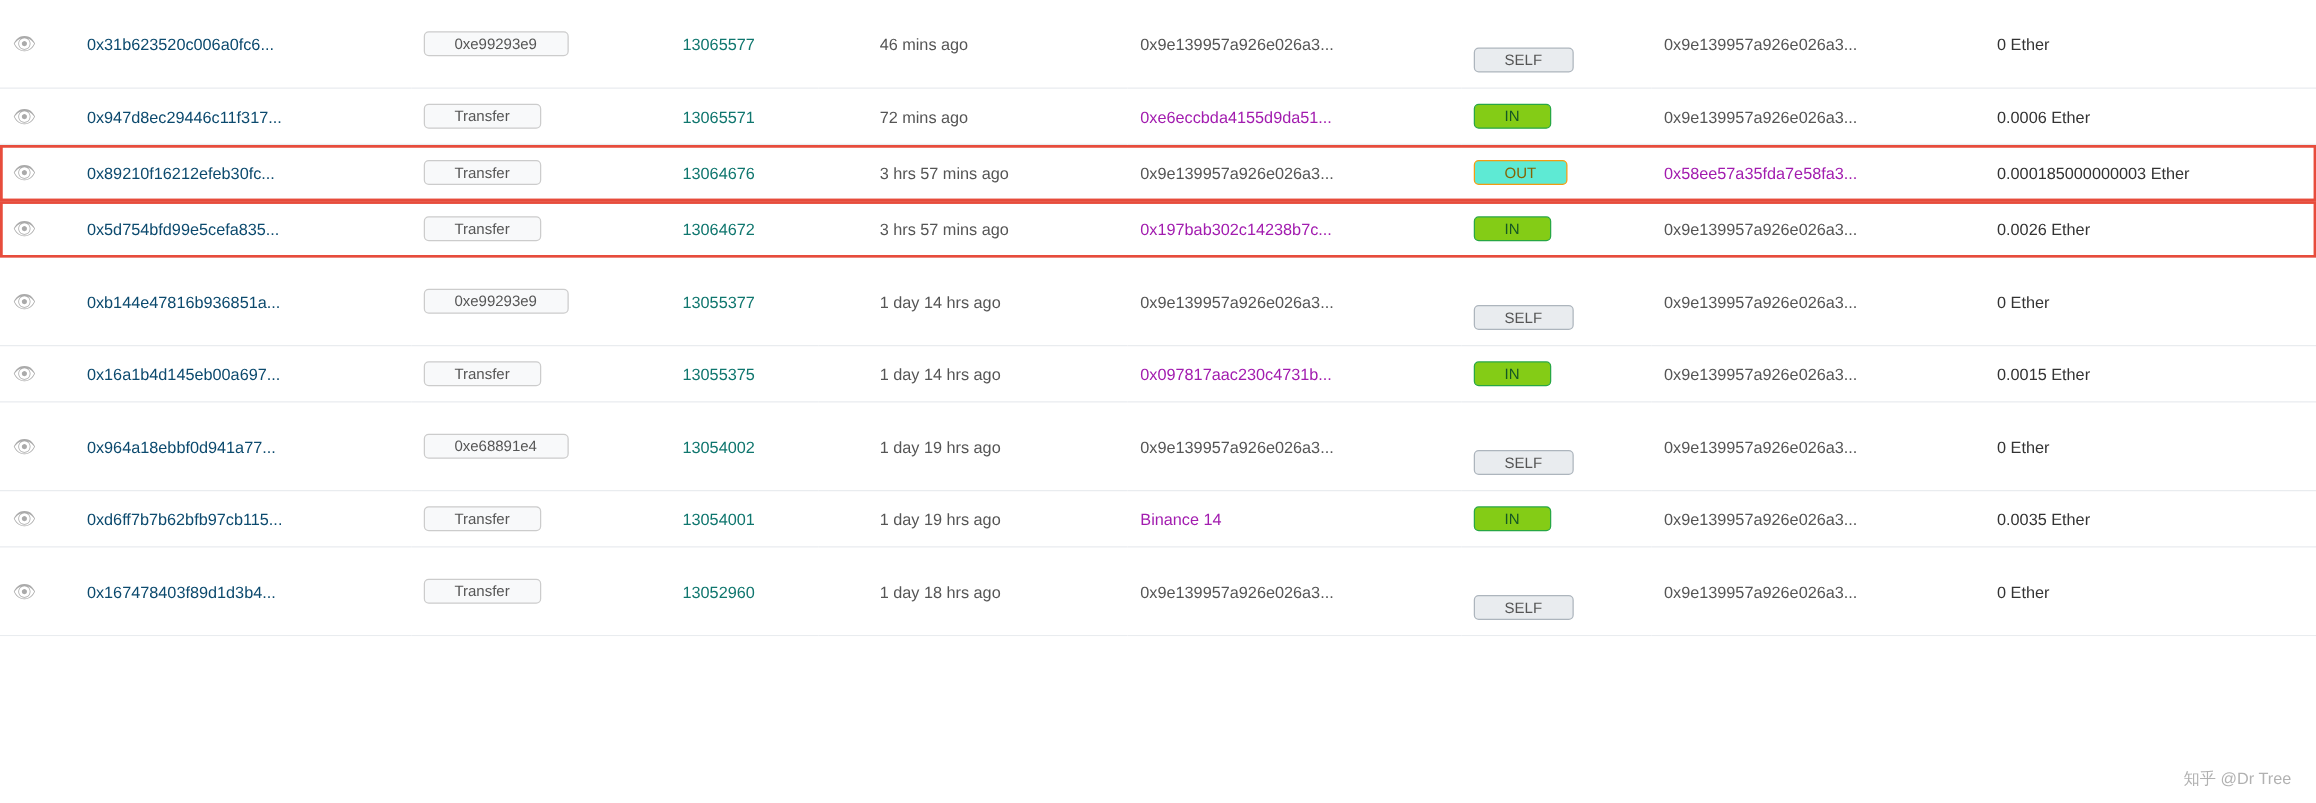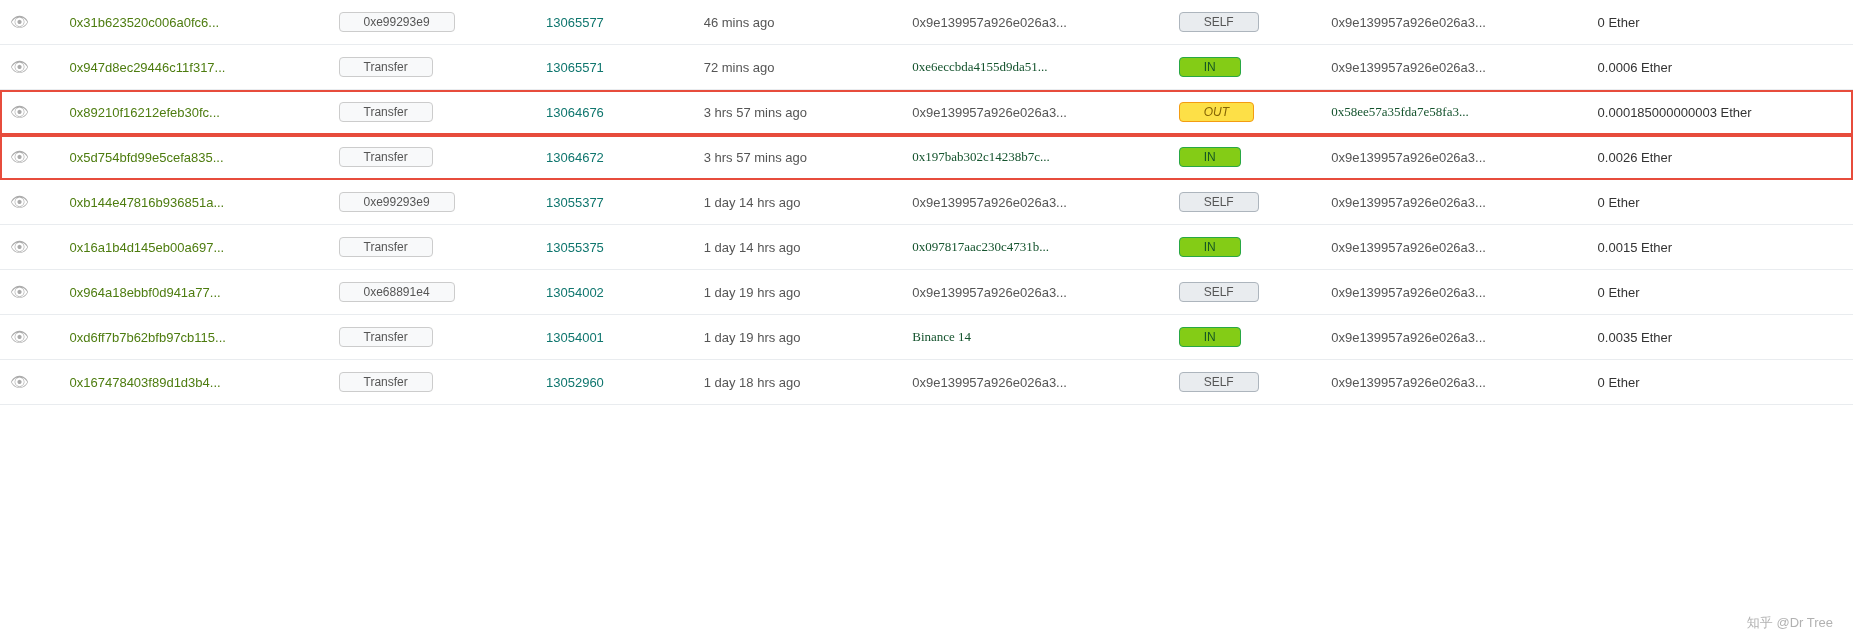--- a/index.html
+++ b/index.html
@@ -20,56 +20,55 @@
       padding: 12px 10px;
       vertical-align: middle;
       white-space: nowrap;
     }
     .eye-icon {
       color: #aaa;
       font-size: 15px;
       cursor: pointer;
     }
     .tx-hash {
-      color: #4d7c0f;
+      color: #0c4a6e;
       cursor: pointer;
     }
     .badge {
       display: inline-block;
       padding: 2px 24px;
       border-radius: 4px;
       font-size: 12px;
       border: 1px solid #ccc;
       color: #555;
       background: #f8f9fa;
     }
     .badge-self {
       background: #e9ecef;
       border-color: #adb5bd;
       color: #555;
+      margin-top: 26px;
     }
     .badge-in {
       background: #84cc16;
       border-color: #28a745;
       color: #155724;
     }
     .badge-out {
-      background: #fde047;
+      background: #5eead4;
       border-color: #f39c12;
       color: #856404;
-      font-style: italic;
     }
     .block-link {
       color: #0f766e;
       cursor: pointer;
     }
     .addr-link {
-      color: #14532d;
+      color: #a21caf;
       cursor: pointer;
-      font-family: Liberation Serif, serif;
     }
     .time-text {
       color: #555;
       margin-left: 39px;
     }
     .watermark {
       position: fixed;
       bottom: 10px;
       right: 20px;
       font-size: 13px;

